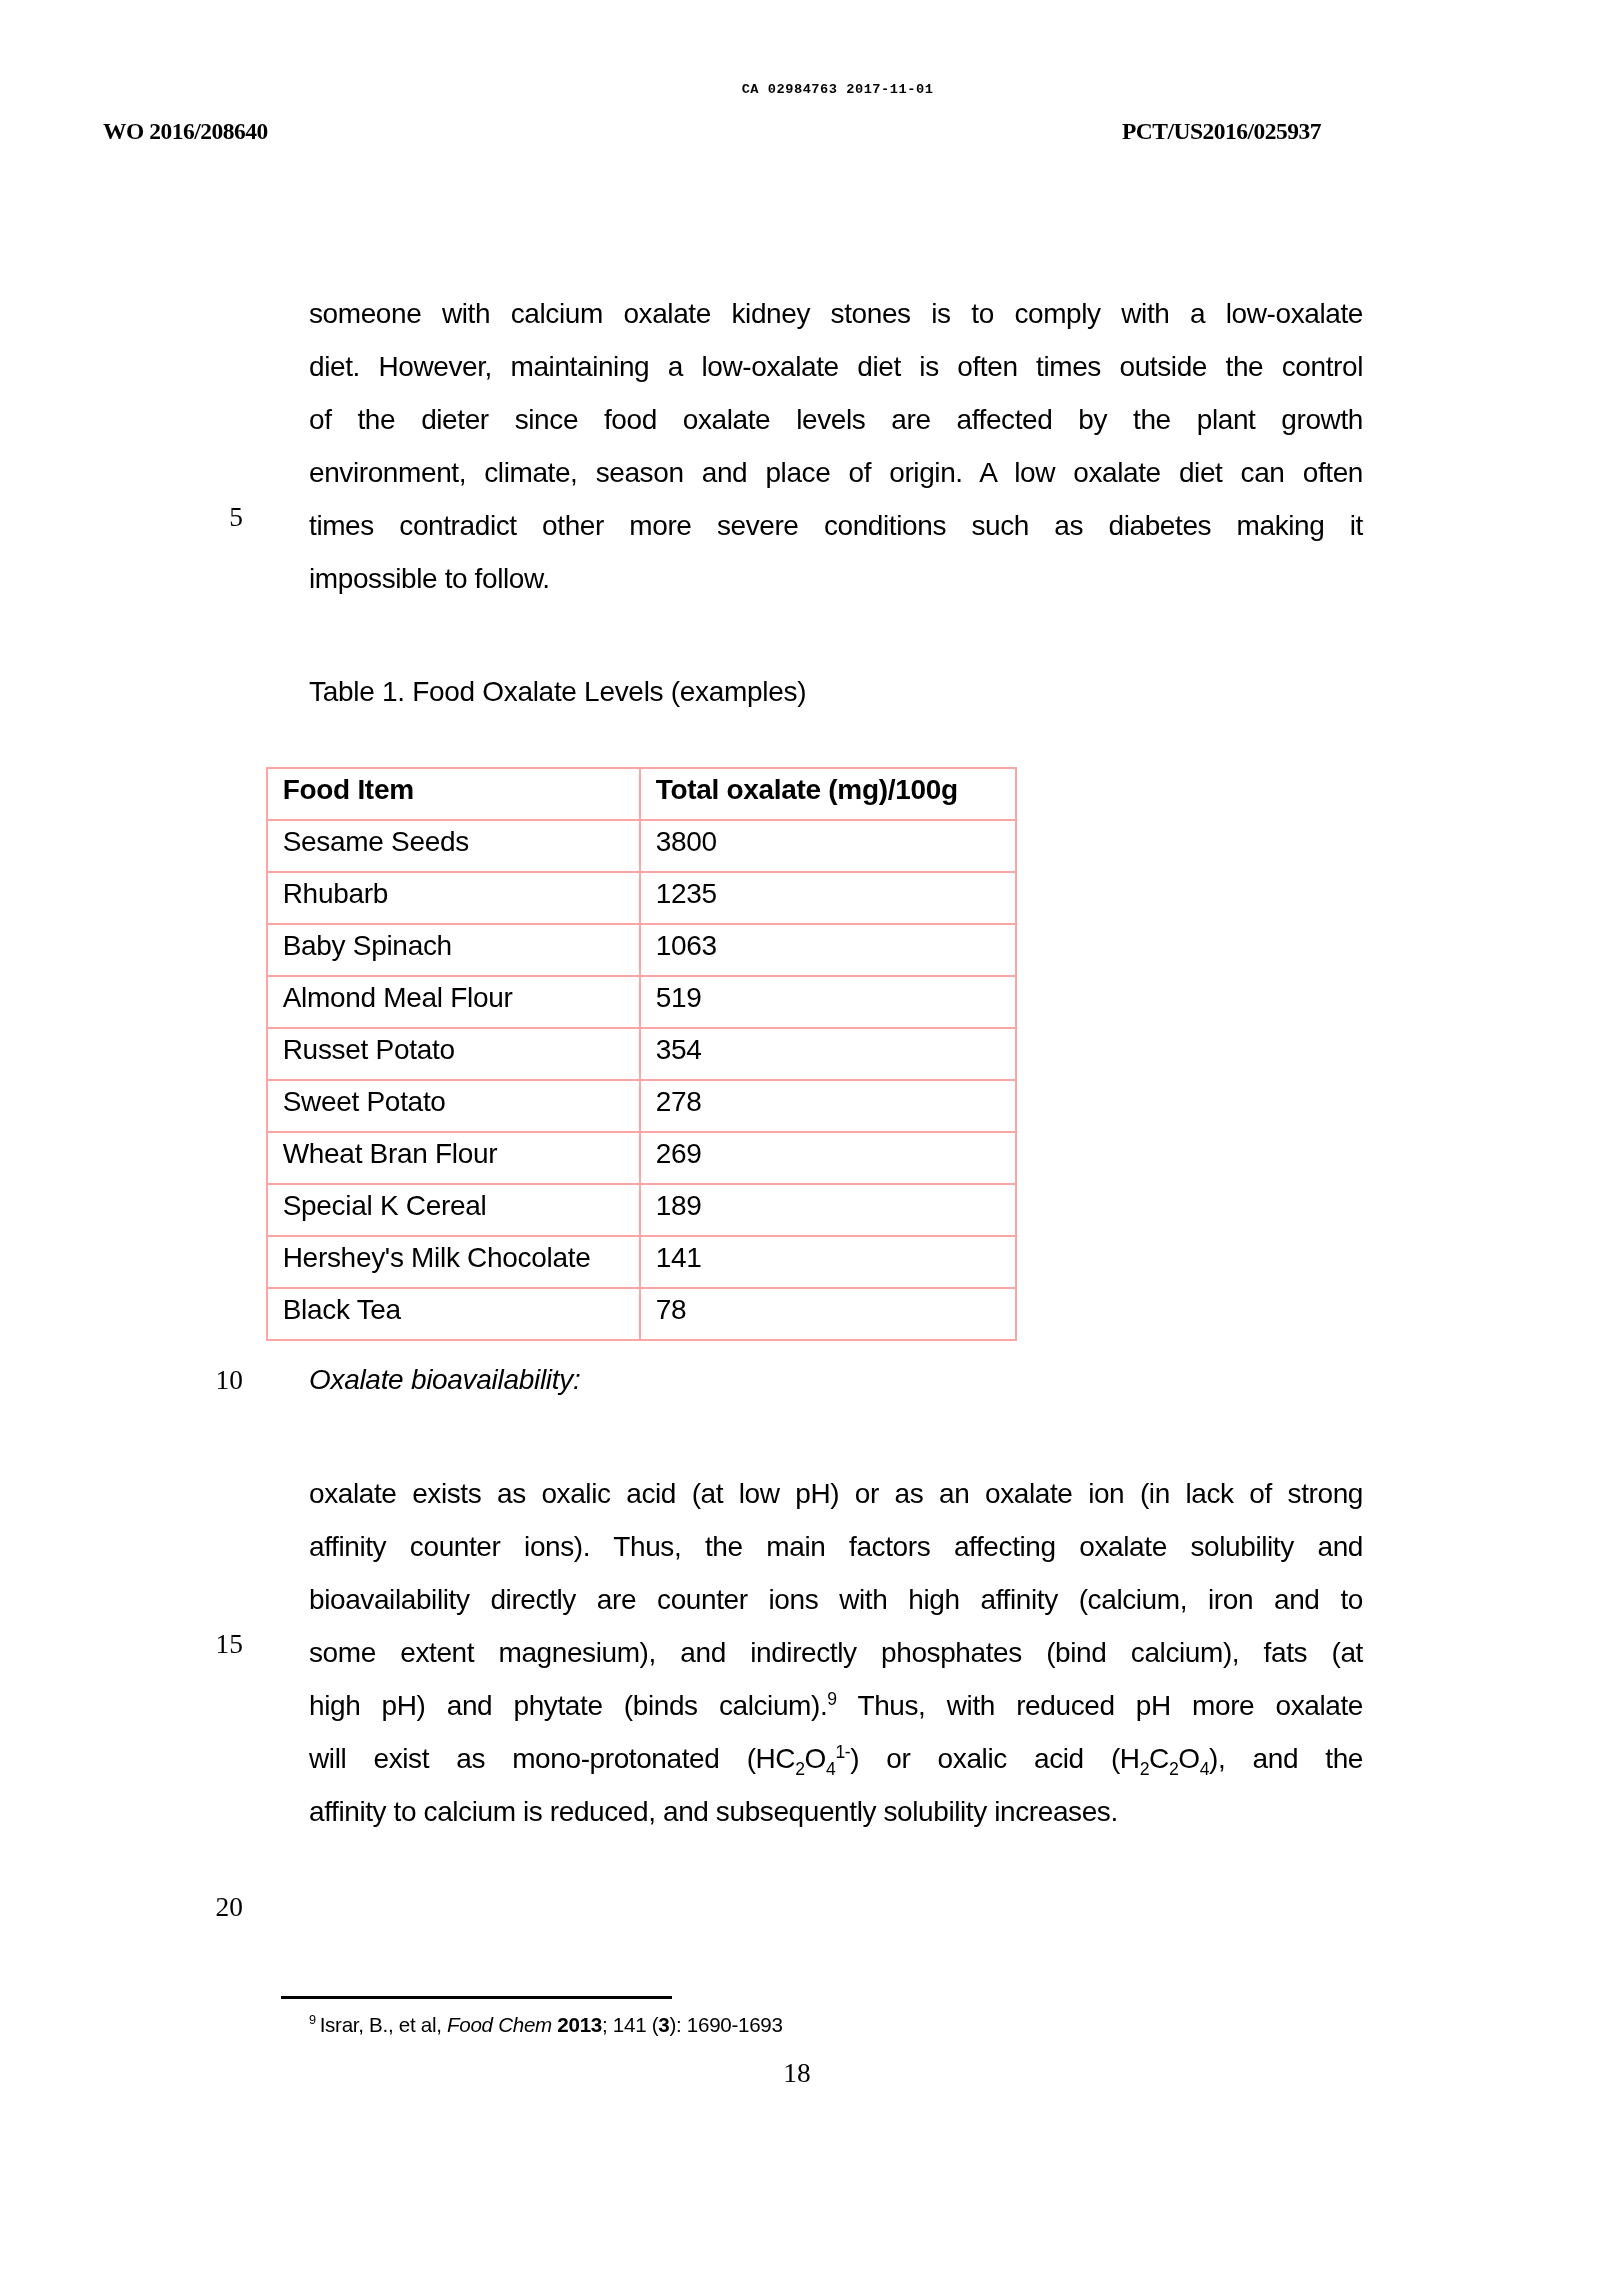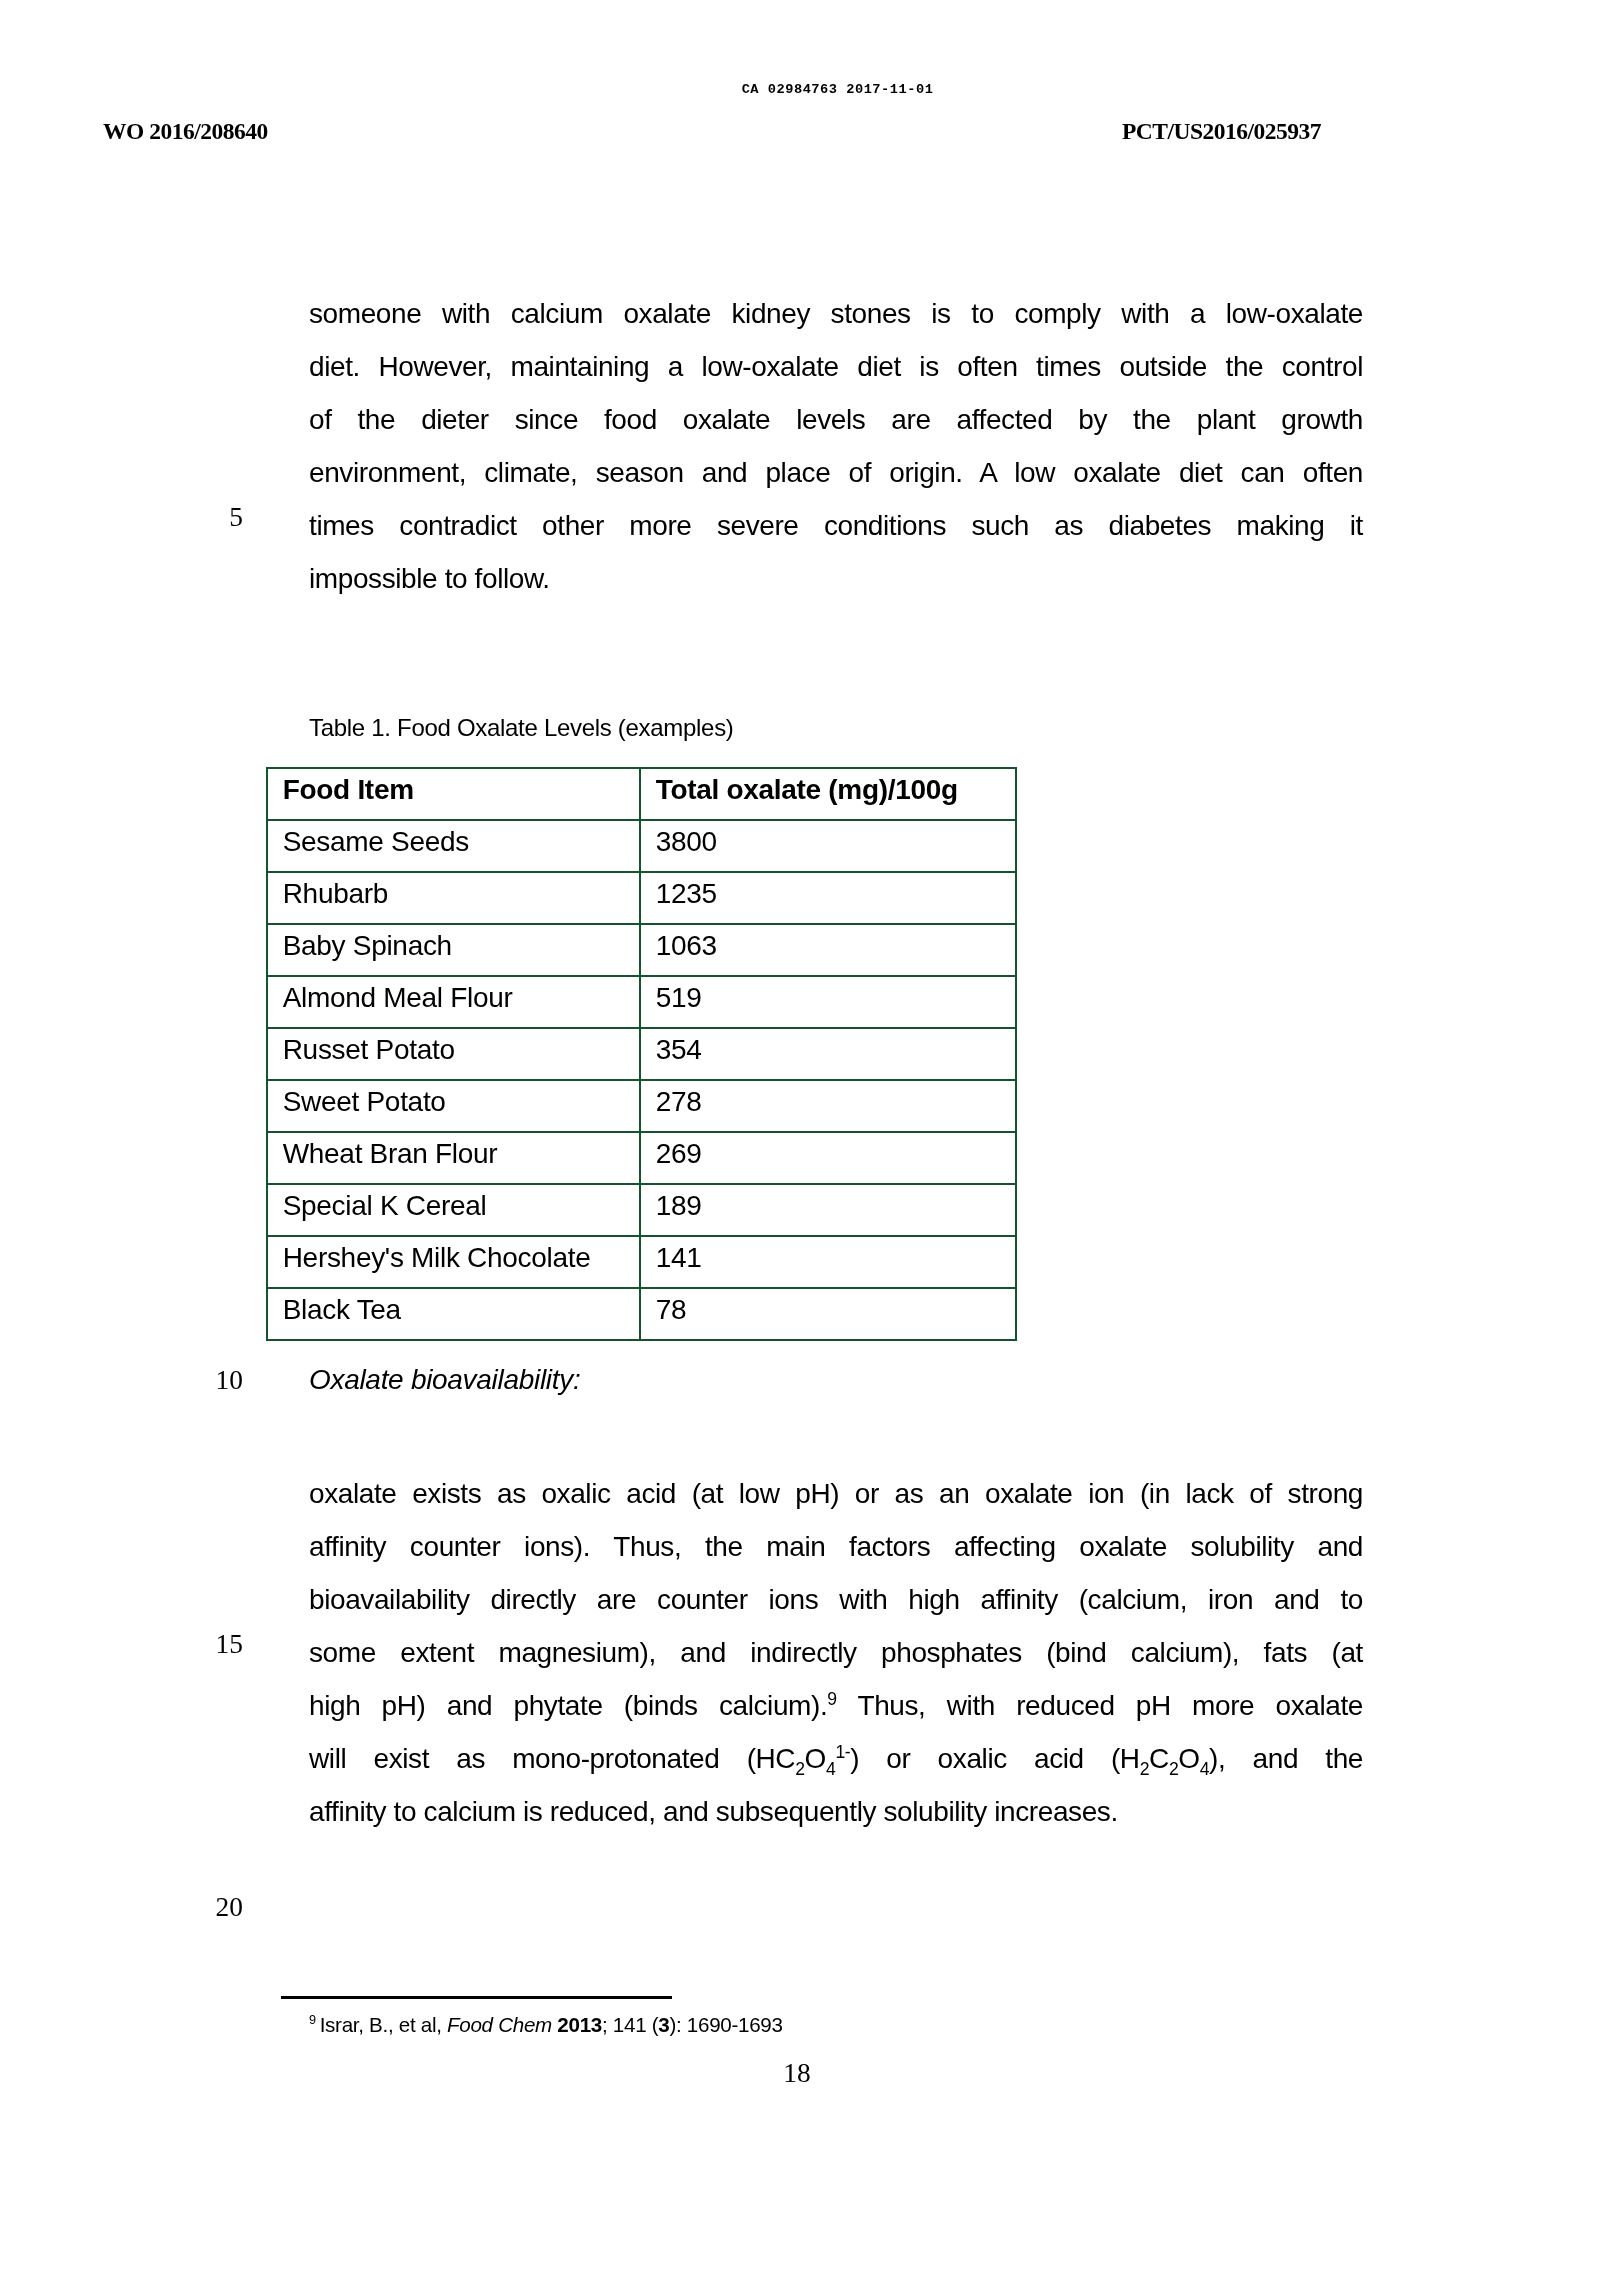--- a/index.html
+++ b/index.html
@@ -22,29 +22,29 @@
       letter-spacing: -0.4px;
     }
     .para .line { display: block; height: 53px; text-align: justify; text-align-last: justify; white-space: nowrap; }
     .para .line.last { text-align-last: left; }
 
     .lineno {
       left: 176px; width: 39px; text-align: right;
       font-family: "Liberation Serif", serif; font-size: 27.4px;
     }
 
-    .caption { top: 714px; left: 281px; font-size: 24px; letter-spacing: -0.3px; }
+    .caption { top: 676px; left: 281px; font-size: 28px; letter-spacing: -0.3px; }
 
     table.ox {
       position: absolute; top: 767px; left: 266px;
       border-collapse: collapse; width: 751px;
       border: 2.9px solid #000;
     }
     table.ox th, table.ox td {
-      border: 2px solid #14532d; height: 50px; padding: 0 0 0 14.7px;
+      border: 2px solid #fca5a5; height: 50px; padding: 0 0 0 14.7px;
       font-size: 28px; text-align: left; vertical-align: top;
       line-height: 41px; letter-spacing: -0.3px;
     }
     table.ox th { font-weight: bold; }
     table.ox col.c1 { width: 373px; }
 
     .subhead { top: 1364px; left: 281px; font-style: italic; font-size: 28px; letter-spacing: -0.3px; }
 
     .fn-rule { top: 1996px; left: 281px; width: 363px; height: 2.9px; background: #000; }
     .footnote { top: 2013px; left: 281px; font-size: 20.6px; letter-spacing: -0.3px; }

